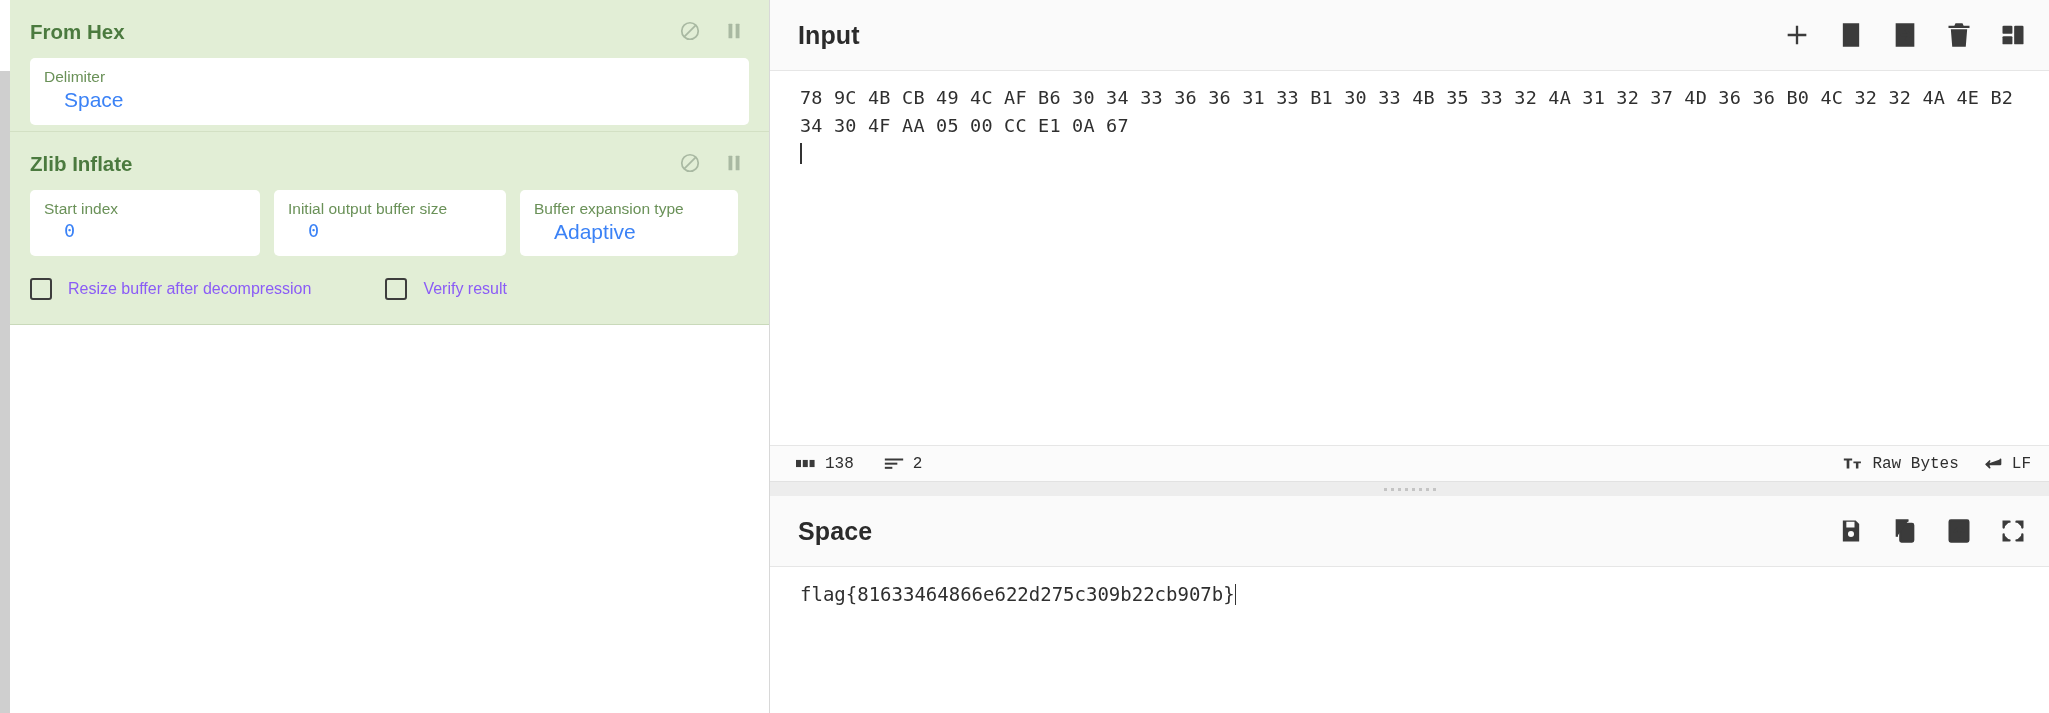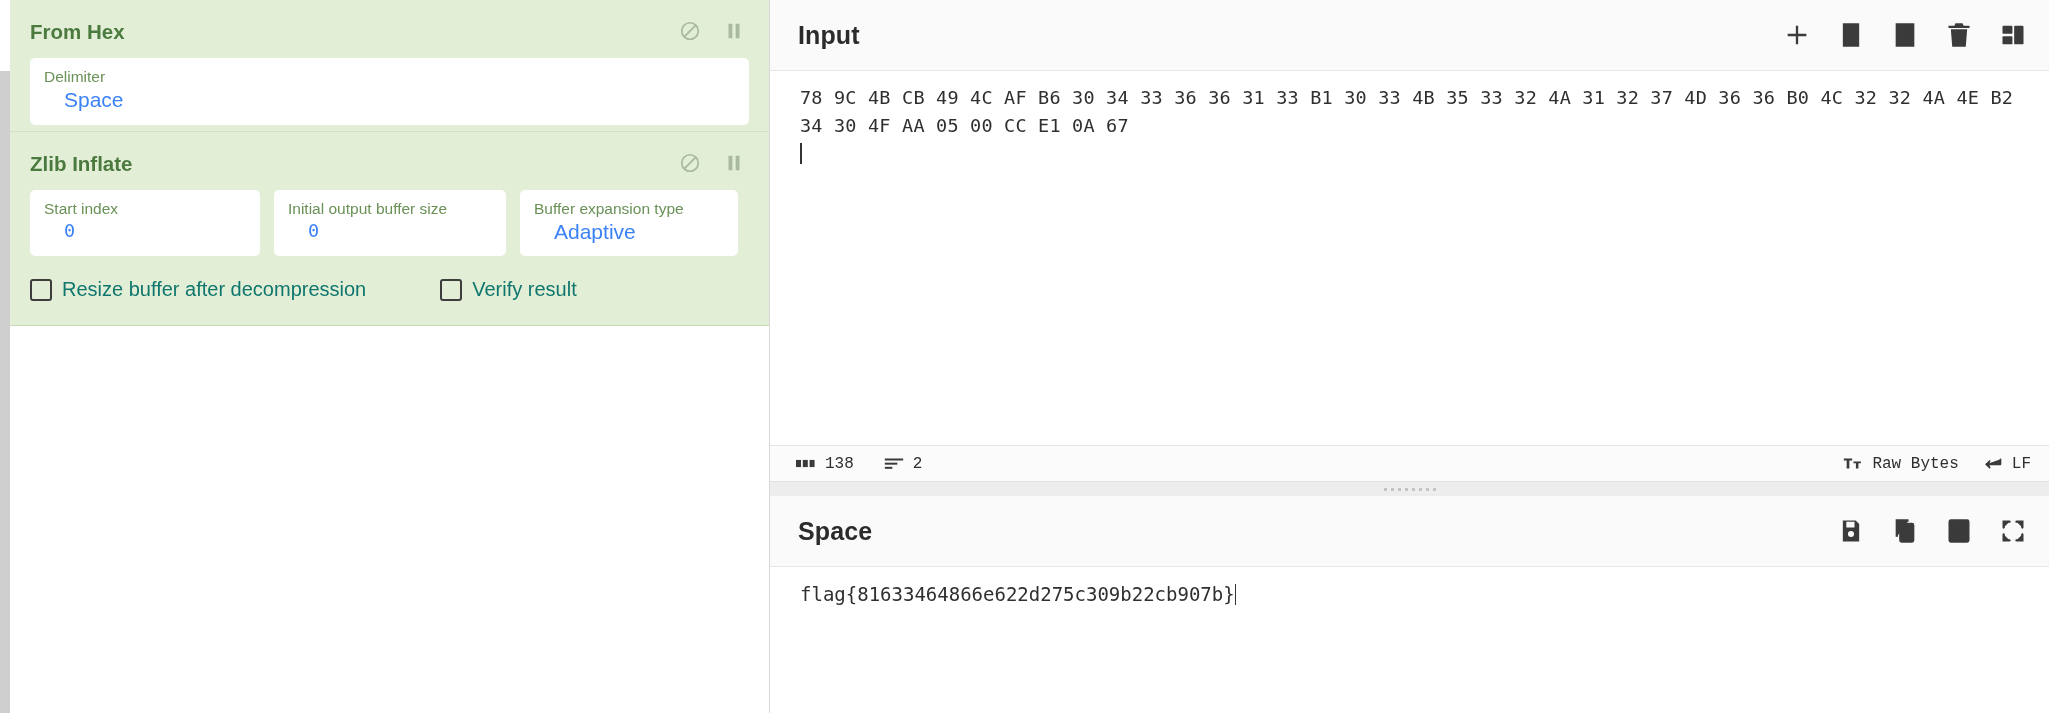--- a/index.html
+++ b/index.html
@@ -65,21 +65,21 @@
   .arg-value { font-size: 21px; color: #3b82f6; line-height: 1.25; margin-left: 20px; }
   .arg-value.mono { font-family: "DejaVu Sans Mono", monospace; font-size: 18.5px; }
 
   .checkbox-row { display: flex; padding: 22px 20px 18px 20px; }
   .cb-item { display: flex; align-items: center; cursor: pointer; }
   .cb-item.second { margin-left: 74px; justify-content: space-between; }
   .cb-box {
     width: 22px; height: 22px; border: 2.5px solid #3d3d3d;
     border-radius: 3px; background: transparent; flex: 0 0 auto;
   }
-  .cb-label { font-size: 20px; color: #0f766e; margin-left: 10px; }
+  .cb-label { font-size: 16px; color: #8b5cf6; margin-left: 16px; }
 
   .recipe-blank { flex: 1; background: #fff; }
 
   
   .io-pane { width: 1279px; height: 713px; display: flex; flex-direction: column; background: #fff; }
 
   .input-pane { height: 482px; display: flex; flex-direction: column; border-bottom: 1px solid #e2e2e2; }
   .io-header {
     height: 71px; flex: 0 0 71px;
     display: flex; align-items: center;

